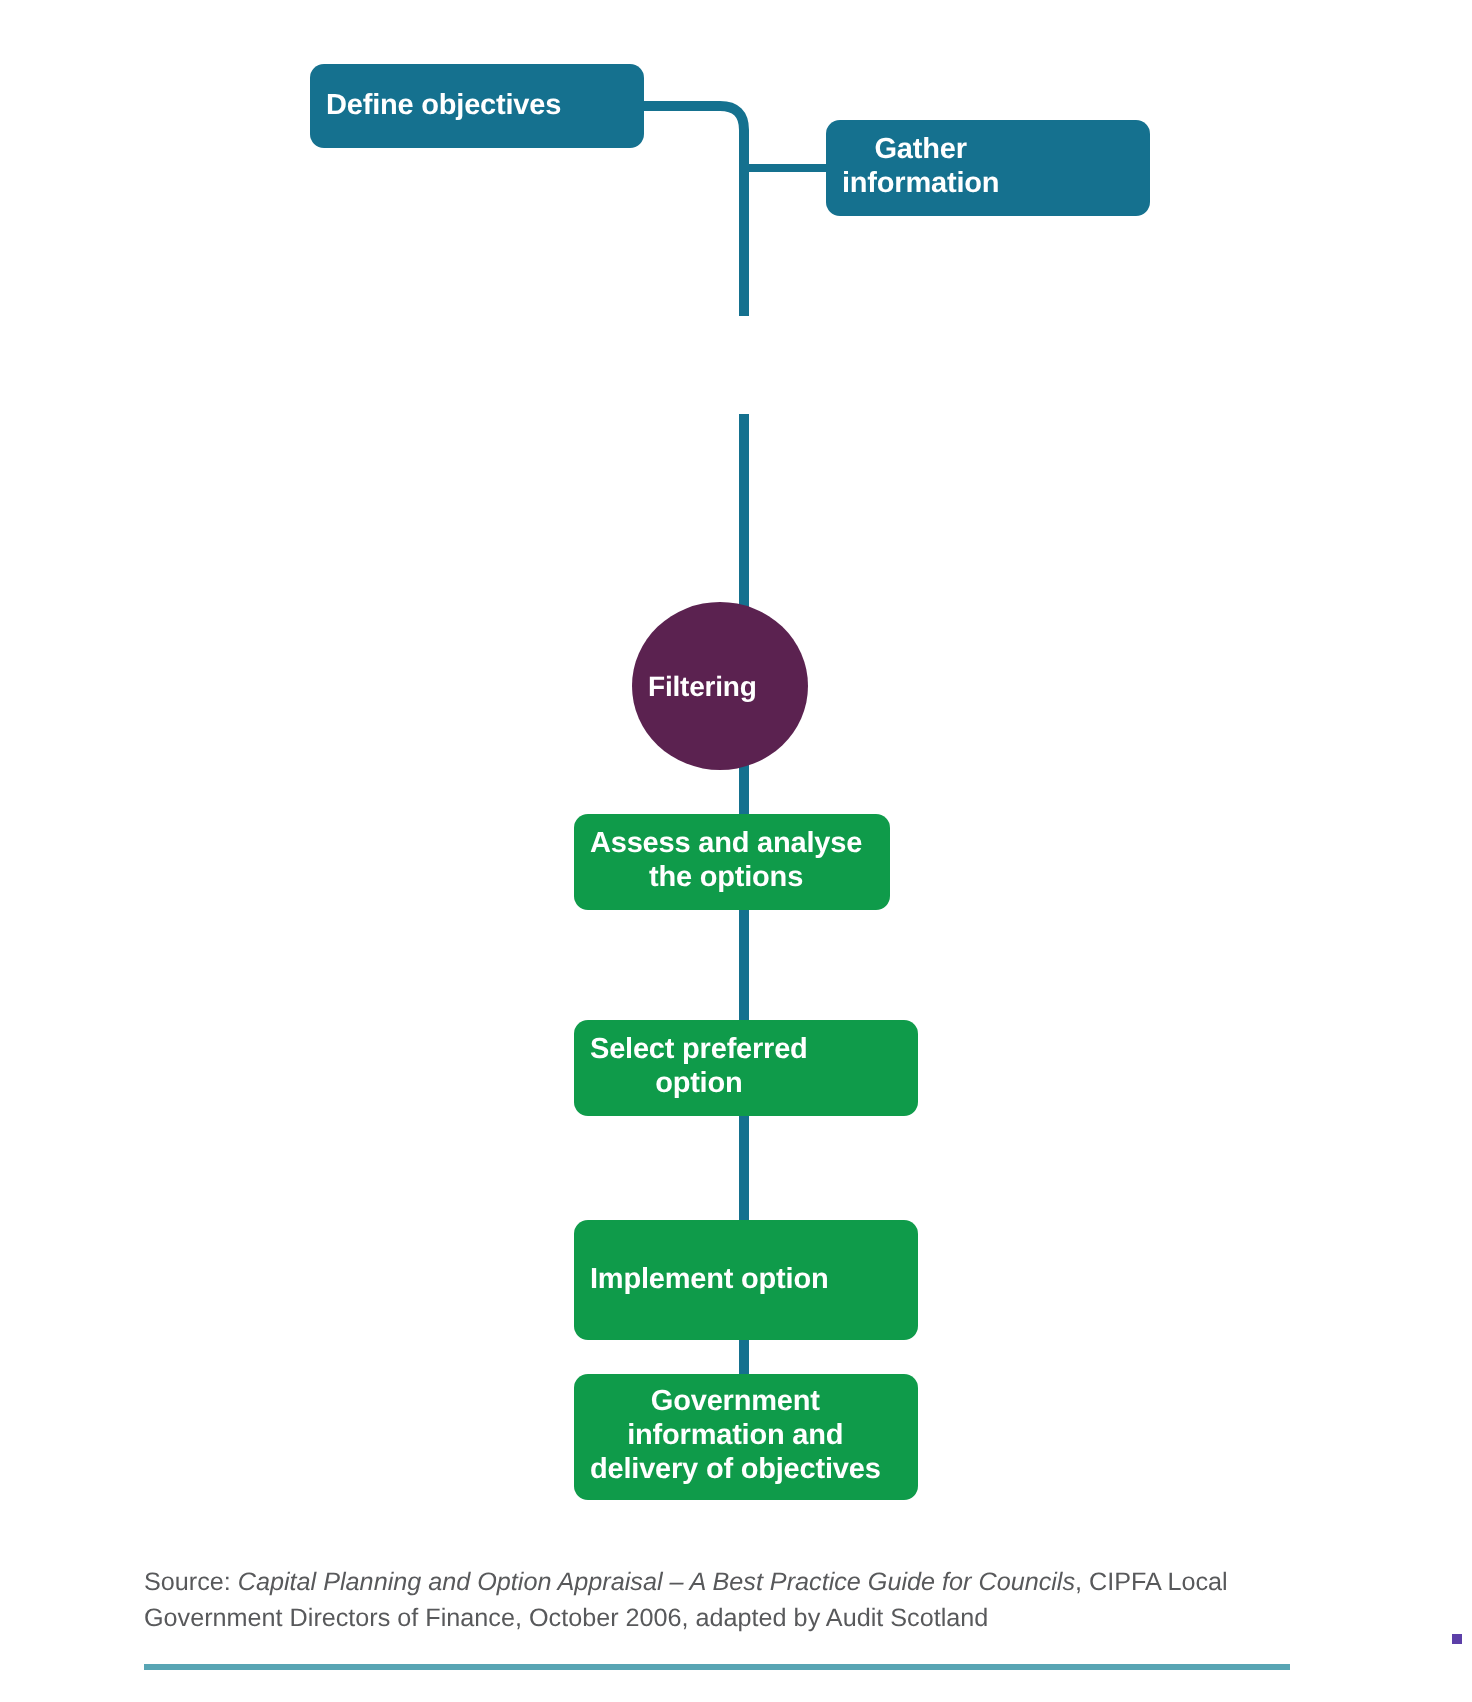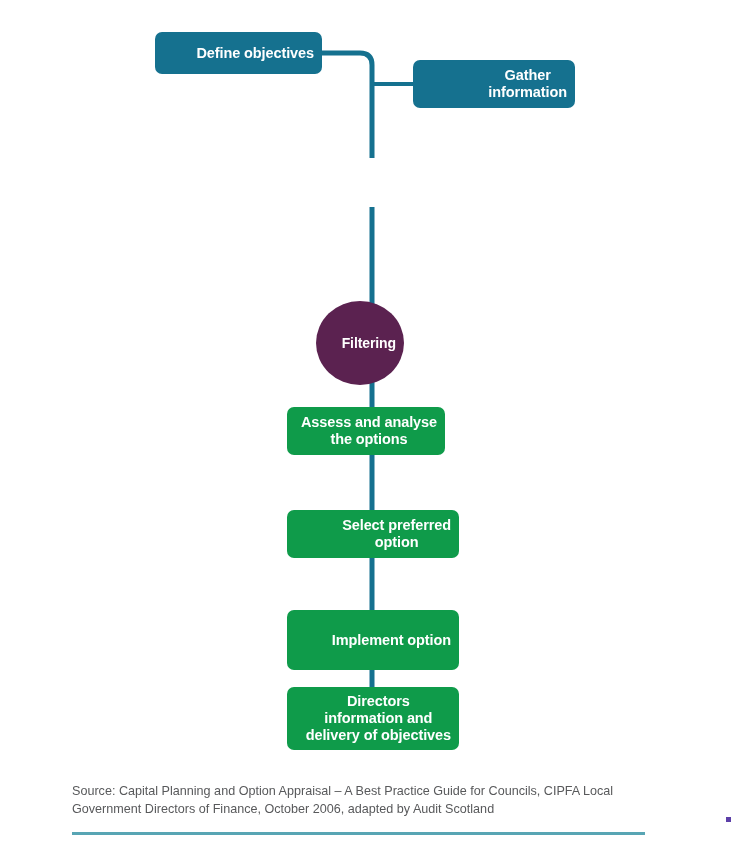--- a/index.html
+++ b/index.html
@@ -27,21 +27,21 @@
     width: 736px;
     height: 851px;
     pointer-events: none;
   }
   
   .node {
     position: absolute;
     box-sizing: border-box;
     display: flex;
     align-items: center;
-    justify-content: flex-end;
+    justify-content: flex-start;
     text-align: center;
     color: #ffffff;
     font-weight: bold;
     font-size: 14.5px;
     line-height: 1.16;
     letter-spacing: -0.1px;
     border-radius: 7px;
     padding: 2px 8px;
   }
   .node-teal  { background: #15718f; }
@@ -67,21 +67,21 @@
   #source-note {
     position: absolute;
     left: 72px;
     top: 782px;
     width: 590px;
     font-size: 12.6px;
     line-height: 1.45;
     color: #58595b;
     font-family: "Liberation Sans", sans-serif;
   }
-  #source-note .ital { }
+  #source-note .ital { font-style: italic; }
   #footer-rule {
     position: absolute;
     left: 72px;
     top: 832px;
     width: 573px;
     height: 3px;
     background: #58a5b4;
   }
   #corner-dot {
     position: absolute;
@@ -135,21 +135,21 @@
       <span>option</span>
     </div>
   </div>
 
   <div class="node node-green" id="n-implement">
     <span>Implement option</span>
   </div>
 
   <div class="node node-green" id="n-monitoring">
     <div>
-      <span>Directors</span>
+      <span>Government</span>
       <span>information and</span>
       <span>delivery of objectives</span>
     </div>
   </div>
 
   <div id="source-note"><span>Source: </span><span class="ital">Capital Planning and Option Appraisal – A Best Practice Guide for Councils</span><span>, CIPFA Local Government Directors of Finance, October 2006, adapted by Audit Scotland</span></div>
 
   <div id="footer-rule"></div>
   <div id="corner-dot"></div>
 

